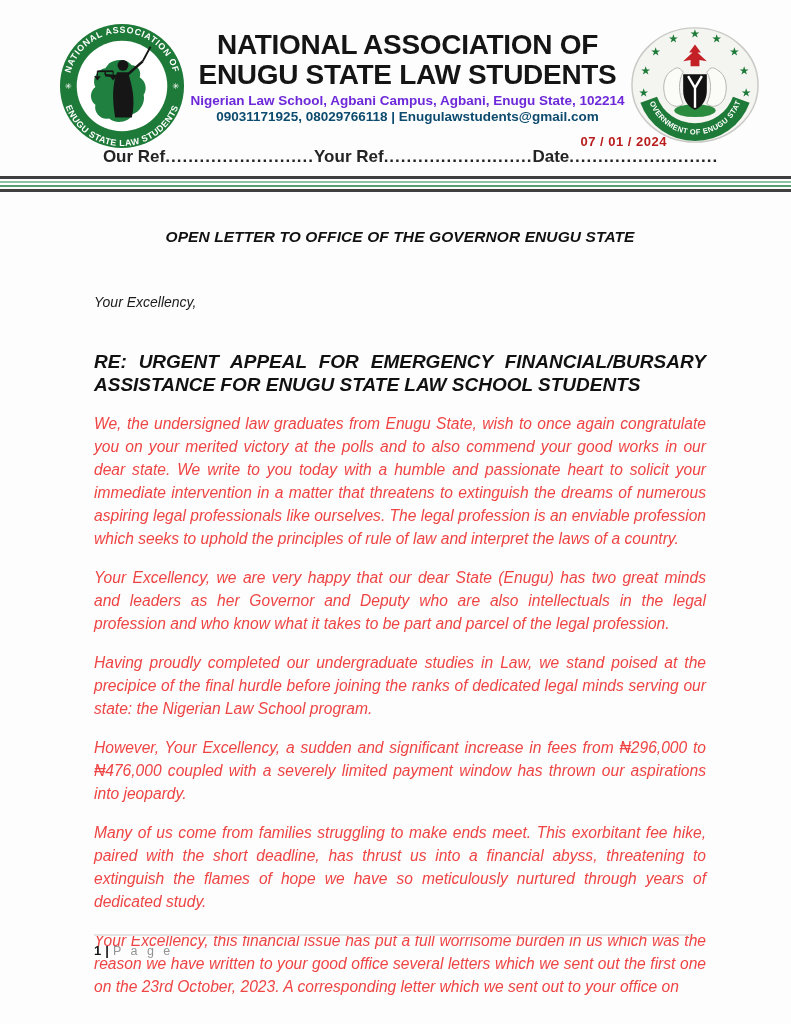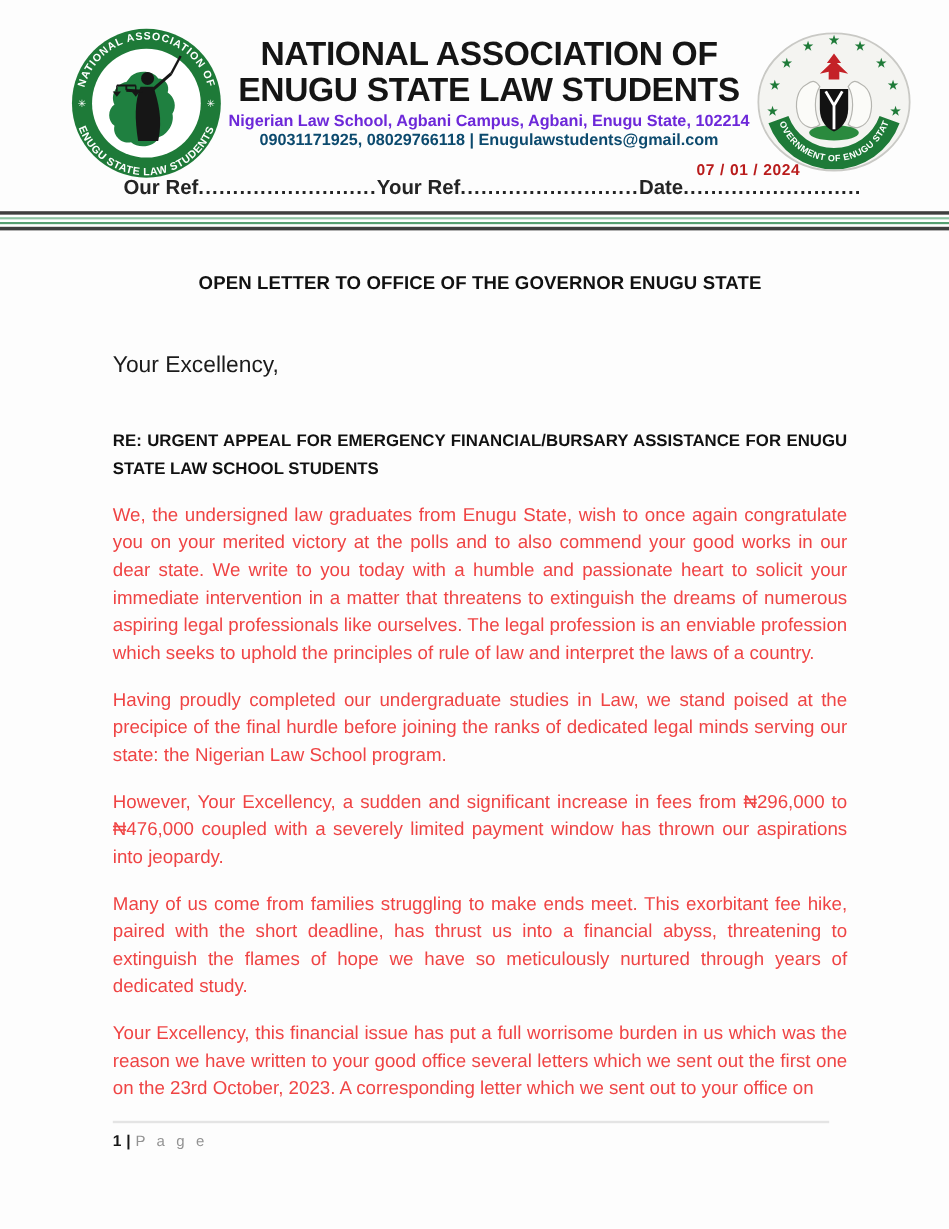--- a/index.html
+++ b/index.html
@@ -41,28 +41,28 @@
   .rule { position:absolute; top:176px; left:0; right:0; }
   .rule .s1 { height:3px; background:#3f3f3f; }
   .rule .s2 { height:2px; background:#ffffff; }
   .rule .s3 { height:2px; background:#8cc3a2; }
   .rule .s4 { height:2px; background:#ffffff; }
   .rule .s5 { height:2px; background:#569f72; }
   .rule .s6 { height:2px; background:#ffffff; }
   .rule .s7 { height:3px; background:#3f3f3f; }
 
   
-  .letter-body { position:absolute; top:228px; left:94px; width:612px; }
+  .letter-body { position:absolute; top:228px; left:94px; width:612px;font-style:italic; }
   .letter-title {
     margin:0; text-align:center;
     font-size:15.5px; font-weight:700; color:#111; letter-spacing:0.1px;
   }
-  .salutation { margin:48px 0 0 0; font-size:19px; }
+  .salutation { margin:48px 0 0 0; font-size:14px; }
   .subject {
-    margin:40px 0 0 0; font-size:14px; font-weight:700; color:#111;
+    margin:40px 0 0 0; font-size:19px; font-weight:700; color:#111;
     text-align:justify; line-height:23px;
   }
   .para {
     margin:16px 0 0 0; font-size:15.6px; line-height:23px;
     text-align:justify; color:#ef4444;
   }
 
   
   .page-footer {
     position:absolute; top:934px; left:94px; right:100px;
@@ -184,20 +184,21 @@
       <div class="s5"></div>
       <div class="s6"></div>
       <div class="s7"></div>
   </div>
 
   <main class="letter-body">
     <h2 class="letter-title">OPEN LETTER TO OFFICE OF THE GOVERNOR ENUGU STATE</h2>
     <p class="salutation">Your Excellency,</p>
     <h3 class="subject">RE: URGENT APPEAL FOR EMERGENCY FINANCIAL/BURSARY ASSISTANCE FOR ENUGU STATE LAW SCHOOL STUDENTS</h3>
     <p class="para">We, the undersigned law graduates from Enugu State, wish to once again congratulate you on your merited victory at the polls and to also commend your good works in our dear state. We write to you today with a humble and passionate heart to solicit your immediate intervention in a matter that threatens to extinguish the dreams of numerous aspiring legal professionals like ourselves. The legal profession is an enviable profession which seeks to uphold the principles of rule of law and interpret the laws of a country.</p>
+    <p class="para">Your Excellency, we are very happy that our dear State (Enugu) has two great minds and leaders as her Governor and Deputy who are also intellectuals in the legal profession and who know what it takes to be part and parcel of the legal profession.</p>
     <p class="para">Having proudly completed our undergraduate studies in Law, we stand poised at the precipice of the final hurdle before joining the ranks of dedicated legal minds serving our state: the Nigerian Law School program.</p>
     <p class="para">However, Your Excellency, a sudden and significant increase in fees from ₦296,000 to ₦476,000 coupled with a severely limited payment window has thrown our aspirations into jeopardy.</p>
     <p class="para">Many of us come from families struggling to make ends meet. This exorbitant fee hike, paired with the short deadline, has thrust us into a financial abyss, threatening to extinguish the flames of hope we have so meticulously nurtured through years of dedicated study.</p>
     <p class="para">Your Excellency, this financial issue has put a full worrisome burden in us which was the reason we have written to your good office several letters which we sent out the first one on the 23rd October, 2023. A corresponding letter which we sent out to your office on</p>
   </main>
 
   <footer class="page-footer">
     <span class="page-num">1</span><span class="pipe">|</span><span class="page-label">P a g e</span>
   </footer>
 

